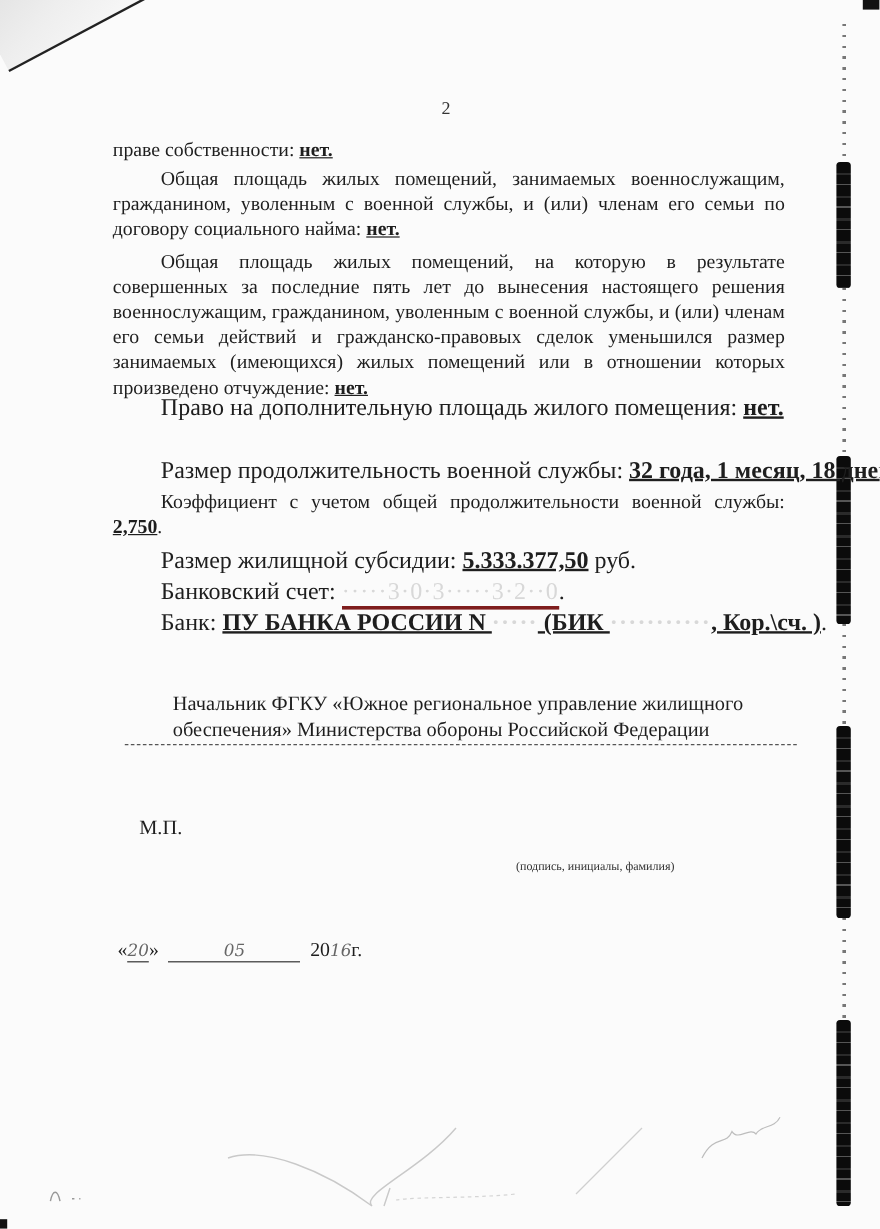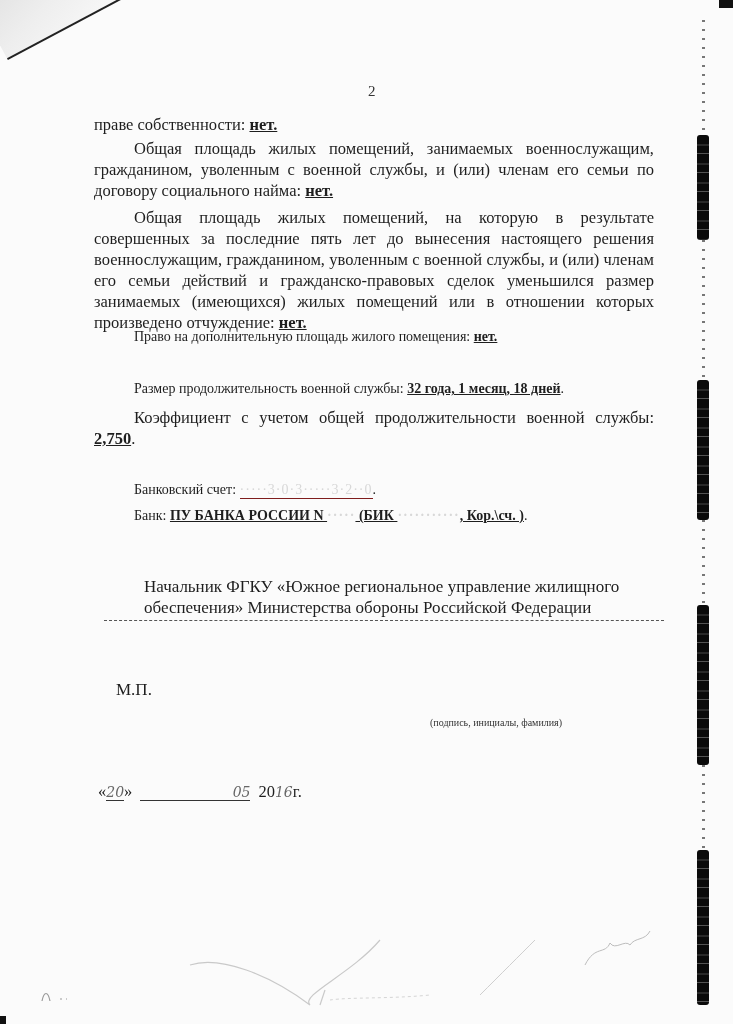--- a/index.html
+++ b/index.html
@@ -26,37 +26,37 @@
   .edge-dots {
     position: absolute; right: 28px; width: 3px;
     background: repeating-linear-gradient(180deg, #777 0 2px, transparent 2px 9px);
   }
   .page-num { position: absolute; top: 83px; left: 368px; font-size: 15px; color: #333; }
 
   .para { position: absolute; left: 94px; width: 560px; font-size: 16.5px; line-height: 21px; }
   .para.indent { text-indent: 40px; }
   .justify { text-align: justify; text-align-last: left; }
   .v { font-weight: bold; text-decoration: underline; }
-  .line { position: absolute; left: 134px; font-size: 14px; white-space: nowrap; }
-  .redacted { display: inline-block; border-bottom: 1px solid #7f1d1d; color: #d8d8d8; letter-spacing: 1px; }
+  .line { position: absolute; left: 134px; font-size: 20px; white-space: nowrap; }
+  .redacted { display: inline-block; border-bottom: 3px solid #7f1d1d; color: #d8d8d8; letter-spacing: 1px; }
   .redacted.bold { border: 0; font-weight: bold; }
 
   .sign-block { position: absolute; left: 104px; width: 560px; text-align: left; }
   .sign-title { font-size: 17px; line-height: 21px; padding-bottom: 2px; border-bottom: 1px dashed #555; }
   .sign-caption { font-size: 13.5px; line-height: 19px; color: #333; }
 
   .mp { position: absolute; left: 116px; top: 680px; font-size: 17px; }
   .signature-row { position: absolute; left: 382px; top: 690px; width: 276px; border-bottom: 1px dashed #444; height: 24px; }
   .signature-scribble { position: absolute; left: 24px; top: -8px; }
   .signer-name { position: absolute; right: 0; top: 2px; font-size: 16px; color: #333; }
   .signer-caption { position: absolute; left: 430px; top: 717px; font-size: 10px; color: #333; }
 
   .date { position: absolute; left: 98px; top: 782px; font-size: 16.5px; white-space: nowrap; }
   .hand { font-family: "DejaVu Serif", serif; font-style: italic; color: #666; font-size: 14px; }
-  .date .blank { display: inline-block; width: 110px; border-bottom: 1px solid #333; margin: 0 8px 0 4px; text-align: right; }
+  .date .blank { display: inline-block; width: 110px; border-bottom: 1px solid #333; margin: 0 8px 0 4px; text-align: center; }
   .date .dd { display: inline-block; border-bottom: 1px solid #333; }
   .faint { position: absolute; }
 </style>
 </head>
 <body>
 
 <div class="page">
   <div class="corner-fold"></div>
   <div class="top-right-mark"></div>
   <div class="bottom-left-mark"></div>
@@ -90,20 +90,23 @@
 
 
   <div class="line" style="top:381px">
     <span>Размер продолжительность военной службы: </span><span class="v">32 года, 1 месяц, 18 дней</span><span>.</span>
   </div>
 
   <div class="para indent justify" style="top:407px">
     <span>Коэффициент с учетом общей продолжительности военной службы: </span><span class="v">2,750</span><span>.</span>
   </div>
 
+  <div class="line" style="top:456px">
+    <span>Размер жилищной субсидии: </span><span class="v">5.333.377,50</span><span> руб.</span>
+  </div>
 
   <div class="line" style="top:482px">
     <span>Банковский счет: </span><span class="redacted">·····3·0·3·····3·2··0</span><span>.</span>
   </div>
 
   <div class="line" style="top:508px">
     <span>Банк: </span><span class="v">ПУ БАНКА РОССИИ N </span><span class="redacted bold">·····</span><span class="v"> (БИК </span><span class="redacted bold">···········</span><span class="v">, Кор.\сч. )</span><span>.</span>
   </div>
 
   <div class="sign-block" style="top:576px">

